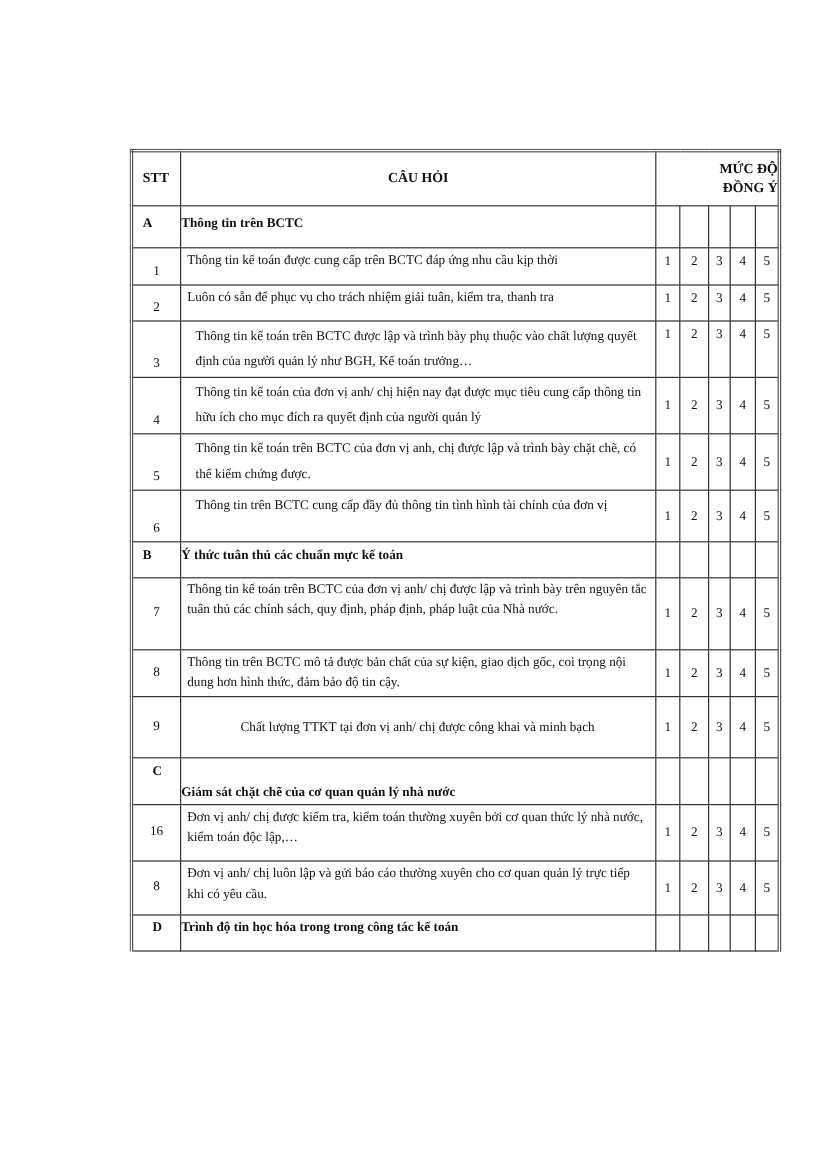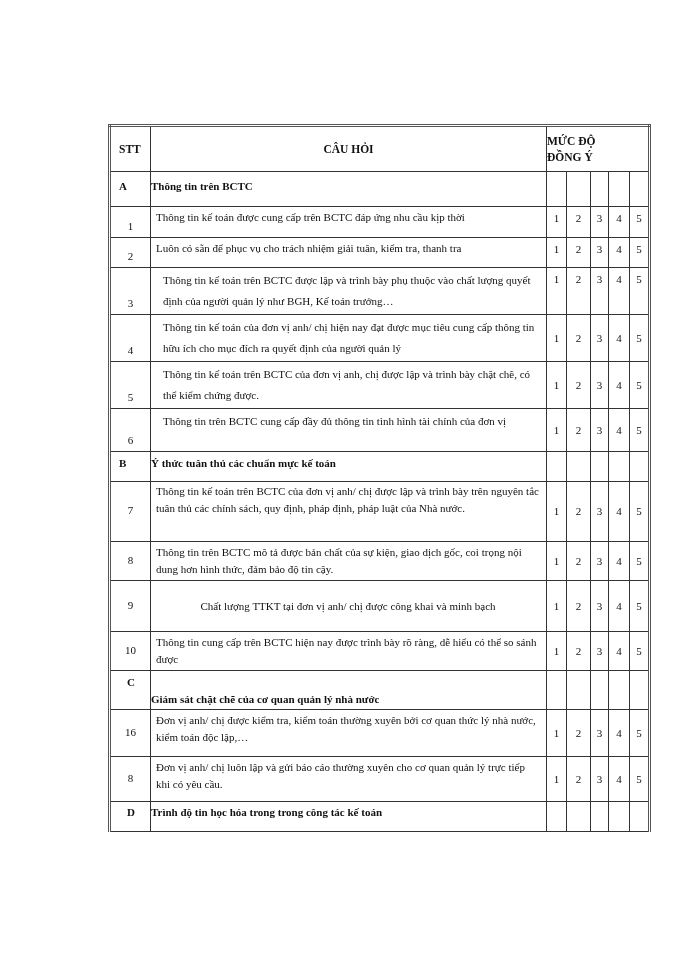--- a/index.html
+++ b/index.html
@@ -13,21 +13,21 @@
   col.c-stt { width:41px; }
   col.c-q   { width:396px; }
   col.c-r1  { width:20px; }
   col.c-r2  { width:24px; }
   col.c-r3  { width:18px; }
   col.c-r4  { width:21px; }
   col.c-r5  { width:20px; }
   .hdr th { font-weight:bold; font-size:11.5px; }
   .stt-h { text-align:left; padding-left:8px; }
   .q-h { text-align:center; }
-  .rate-h { text-align:left; line-height:16px; }
+  .rate-h { text-align:right; line-height:16px; }
   .sec td.stt { font-weight:bold; text-align:left; padding-left:8px; vertical-align:top; padding-top:6px; }
   .sec td.title { font-weight:bold; text-align:left; vertical-align:top; padding-top:6px; }
   td.num { text-align:center; vertical-align:bottom; padding-bottom:2px; }
   td.num.mid { vertical-align:middle; }
   td.q { text-align:left; padding:2px 6px 2px 5px; vertical-align:top; }
   td.q.ls { line-height:21px; padding-left:12px; }
   td.q.center { text-align:center; vertical-align:middle; }
   td.r { text-align:center; vertical-align:middle; font-size:11px; }
   td.r.top { vertical-align:top; padding-top:3px; }
 </style>
@@ -150,29 +150,20 @@
       </tr>
       <tr style="height:51px;">
         <td class="num mid">9</td>
         <td class="q center">Chất lượng TTKT tại đơn vị anh/ chị được công khai và minh bạch</td>
         <td class="r">1</td>
         <td class="r">2</td>
         <td class="r">3</td>
         <td class="r">4</td>
         <td class="r">5</td>
       </tr>
-      <tr style="height:35px;">
-        <td class="num mid">10</td>
-        <td class="q">Thông tin cung cấp trên BCTC hiện nay được trình bày rõ ràng, dễ hiểu có thể so sánh được</td>
-        <td class="r">1</td>
-        <td class="r">2</td>
-        <td class="r">3</td>
-        <td class="r">4</td>
-        <td class="r">5</td>
-      </tr>
 
       <tr class="sec" style="height:39px;">
         <td class="stt" style="padding-top:3px;padding-left:16px;">C</td>
         <td class="title" style="padding-top:20px;">Giám sát chặt chẽ của cơ quan quản lý nhà nước</td>
         <td></td>
             <td></td>
             <td></td>
             <td></td>
             <td></td>
       </tr>

